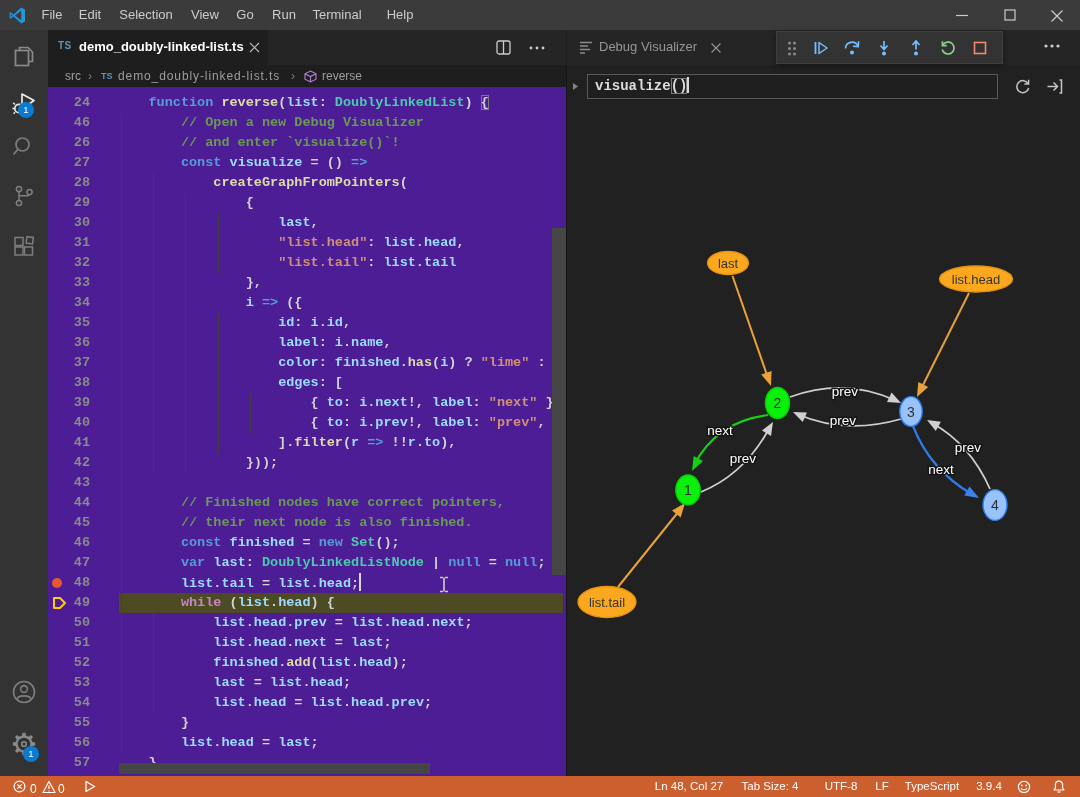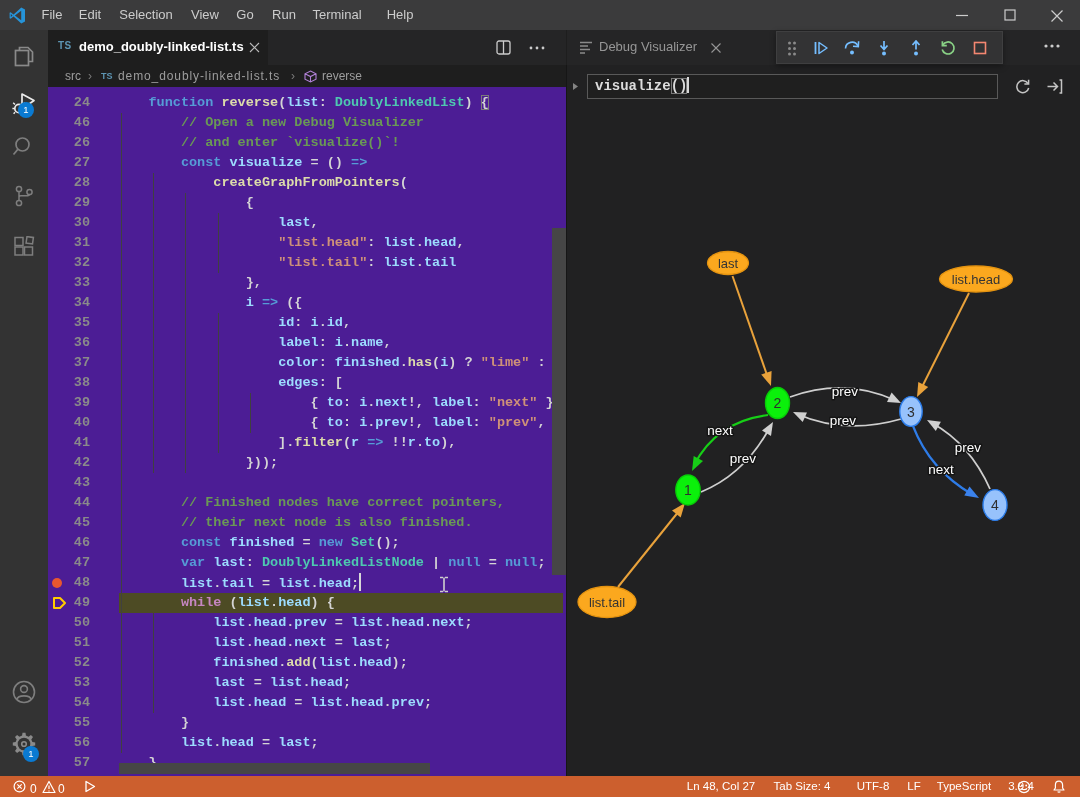--- a/index.html
+++ b/index.html
@@ -33,21 +33,21 @@
 #vsb { position:absolute; left:504px; top:141px; width:14px; height:347px; background:#464646; }
 #hsb { position:absolute; left:71px; top:676px; width:311px; height:11px; background:#464646; }
 
 #panel { position:absolute; left:567px; top:65px; width:513px; height:711px; background:#212122; }
 #sep { position:absolute; left:566px; top:65px; width:1px; height:711px; background:#161616; }
 #pTab { position:absolute; left:0px; top:0px; width:167px; height:35px; color:#969696; font-size:13px; background:#252526; }
 #inputbox { position:absolute; left:20px; top:9px; width:411px; height:25px; border:1px solid #595959; background:#1f1f1f;
   font-family:"Liberation Mono", monospace; font-size:14px; color:#dddddd; line-height:23px; padding-left:7px; white-space:pre; font-weight:bold; }
 #dbgbar { position:absolute; left:776px; top:31px; width:227px; height:33px; background:#333334; border:1px solid #3f3f40; box-shadow:0 2px 6px rgba(0,0,0,.4); }
 .st { color:#ffffff; font-size:12px; line-height:21px; }
-.str { position:absolute; top:3px; color:#ffffff; font-size:11.5px; line-height:15px; transform:translateX(-50%); white-space:nowrap;margin-left:32px; }
+.str { position:absolute; top:3px; color:#ffffff; font-size:11.5px; line-height:15px; transform:translateX(-50%); white-space:nowrap; }
 
 #status { position:absolute; left:0; top:776px; width:1080px; height:21px; background:#cc5f2e; color:#ffffff; font-size:12px; }
 </style></head>
 <body>
 
 <div id="titlebar">
  <svg class="abs" style="left:9px;top:7px" width="17" height="17" viewBox="0 0 17 17">
    <path d="M12.3 0.6 L16 2.4 V14.6 L12.3 16.4 L4.6 9.4 L1.6 11.7 L0.6 11.2 V5.8 L1.6 5.3 L4.6 7.6 Z M5.9 8.5 L12.2 13.3 V3.7 Z M1.8 6.9 v3.2 L3.5 8.5 Z" fill="#2694d9"></path>
  </svg>
  <span class="menu" style="left:52px">File</span>

